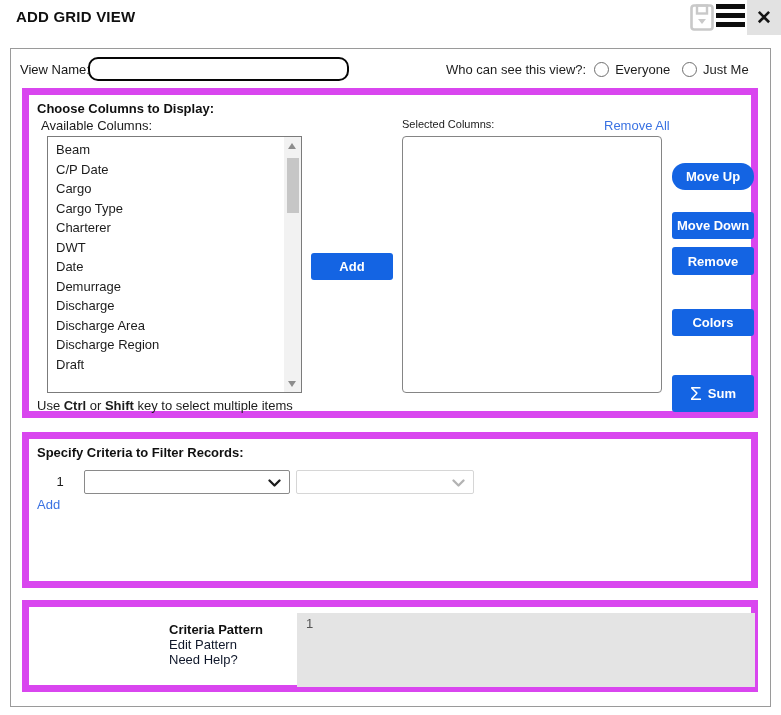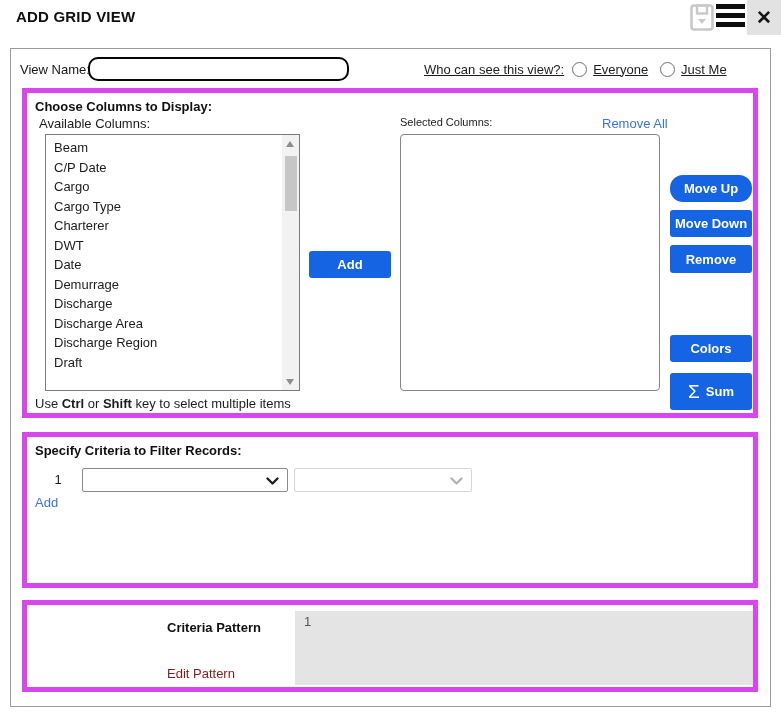--- a/index.html
+++ b/index.html
@@ -13,27 +13,27 @@
   .save-btn { position:absolute; left:690px; top:4px; width:24px; height:27px; background:none; border:none; cursor:pointer; }
   .menu-btn { position:absolute; left:716px; top:4px; width:29px; height:24px; background:none; border:none; cursor:pointer; }
   .menu-btn .bar { display:block; width:29px; height:5px; background:#0d0d0d; margin-bottom:4px; }
   .close-btn { position:absolute; left:747px; top:0; width:34px; height:35px; background:#e2e2e2; border:none; font-size:19px; font-weight:bold; color:#141414; line-height:35px; text-align:center; cursor:pointer; font-family:"Liberation Sans", sans-serif; }
 
   .outer-box { position:absolute; left:10px; top:48px; width:761px; height:659px; border:1px solid #9a9a9a; background:#fff; }
 
   
   .viewname-label { position:absolute; left:20px; top:62px; font-size:13px; color:#161616; }
   .viewname-input { position:absolute; left:88px; top:57px; width:261px; height:24px; border:2px solid #060606; border-radius:10px; font-size:13px; padding:0 8px; font-family:"Liberation Sans", sans-serif; }
-  .visibility-row { position:absolute; left:424px; top:60px; height:18px; display:flex; align-items:center; font-size:13px; color:#1d1d1d;text-decoration:underline; }
+  .visibility-row { position:absolute; left:446px; top:60px; height:18px; display:flex; align-items:center; font-size:13px; color:#1d1d1d; }
   .radio { width:15px; height:15px; border:1.5px solid #6f6f6f; border-radius:50%; background:#fff; display:inline-block; cursor:pointer; }
   .visibility-row .q { margin-right:8px; }
   .visibility-row label { margin:0 12px 0 6px; cursor:pointer; }
   .visibility-row label:last-child { margin-right:0; }
 
-  .section { position:absolute; left:22px; border:5px solid #d946ef; background:#fff; }
+  .section { position:absolute; left:22px; border:7px solid #d946ef; background:#fff; }
   .sec-columns { top:88px; width:736px; height:330px; }
   .sec-criteria { top:432px; width:736px; height:156px; }
   .sec-pattern  { top:600px; width:736px; height:92px; }
 
   .sec-heading { position:absolute; left:8px; top:6px; font-size:13px; font-weight:bold; color:#101010; }
 
   .avail-label { position:absolute; left:12px; top:23px; font-size:13px; }
   .listbox { position:absolute; left:18px; top:41px; width:255px; height:257px; border:1px solid #7b7b7b; background:#fff; overflow:hidden; }
   .listbox .items { position:absolute; left:0; top:3px; right:17px; }
   .list-item { font-size:13px; line-height:19.5px; padding-left:8px; white-space:nowrap; color:#1c1c1c; cursor:default; }
@@ -47,37 +47,37 @@
   .vthumb { position:absolute; left:2.5px; top:21px; width:12px; height:55px; background:#c6c6c6; }
 
   .btn { border:none; color:#fff; font-weight:bold; font-size:13px; background:#1464e3; border-radius:3px; cursor:pointer; font-family:"Liberation Sans", sans-serif; }
   .add-btn { position:absolute; left:282px; top:158px; width:82px; height:27px; }
 
   .selected-label { position:absolute; left:373px; top:23px; font-size:11px; }
   .removeall-link { position:absolute; left:575px; top:23px; width:80px; font-size:13px; color:#3a72e2; text-decoration:none; cursor:pointer; }
   .selected-box { position:absolute; left:373px; top:41px; width:260px; height:257px; border:1px solid #858585; border-radius:4px; background:#fff; }
 
   .side-btn { position:absolute; left:643px; width:82px; height:27px; }
-  .btn-moveup { top:82px;border-radius:13px; } .btn-movedown { top:117px; } .btn-remove { top:152px; height:28px; }
-  .btn-colors { top:242px; } .btn-sum { top:280px; height:37px; }
+  .btn-moveup { top:68px;border-radius:13px; } .btn-movedown { top:117px; } .btn-remove { top:152px; height:28px; }
+  .btn-colors { top:214px; } .btn-sum { top:280px; height:37px; }
   .btn-sum .sigma { font-size:19px; font-weight:normal; vertical-align:-2px; margin-right:6px; }
 
   .multi-note { position:absolute; left:8px; top:303px; font-size:13px; color:#1c1c1c; }
   .multi-note b { font-weight:bold; }
 
   .crit-row-num { position:absolute; left:24px; top:35px; width:14px; text-align:center; font-size:13px; }
   .select-box { position:absolute; top:31px; height:24px; background:#fff; border-radius:2px; }
   .select-1 { left:55px; width:206px; border:1px solid #8a8a8a; }
   .select-2 { left:267px; width:178px; border:1px solid #d6d6d6; }
   .select-box .chev { position:absolute; right:8px; top:8px; }
   .crit-add-link { position:absolute; left:8px; top:58px; font-size:13px; color:#3a72e2; text-decoration:none; cursor:pointer; }
 
   .pattern-labels { position:absolute; left:140px; top:15px; width:128px; font-size:13px; line-height:15px; }
   .pattern-title { font-weight:bold; color:#101010; display:block; }
-  .pattern-link { color:#7f1d1d; text-decoration:none; display:block; cursor:pointer;margin-top:31px; }
+  .pattern-link { color:#0f172a; text-decoration:none; display:block; cursor:pointer; }
   .pattern-area { position:absolute; left:268px; top:6px; width:458px; height:74px; background:#e4e4e4; border:none; font-size:13px; color:#555; padding:3px 0 0 9px; resize:none; font-family:"Liberation Sans", sans-serif; overflow:hidden; }
 </style>
 </head>
 <body>
 
 <div class="canvas">
 
   <div class="page-title">ADD GRID VIEW</div>
 
   <button class="save-btn" title="">

